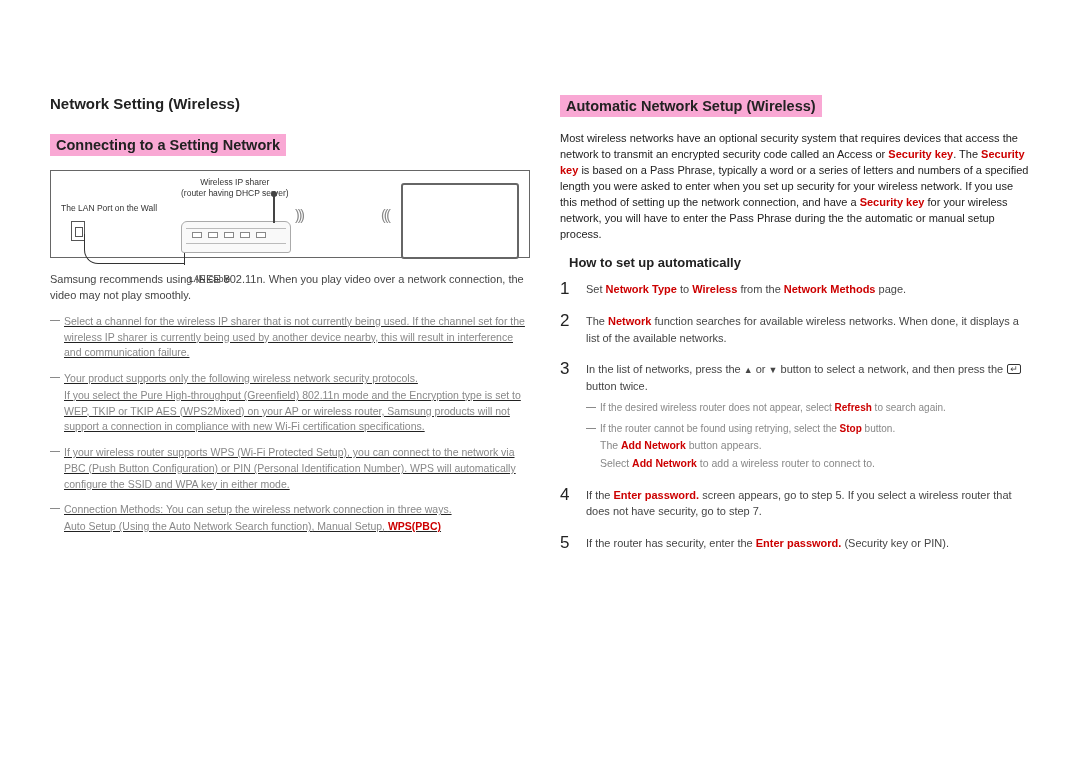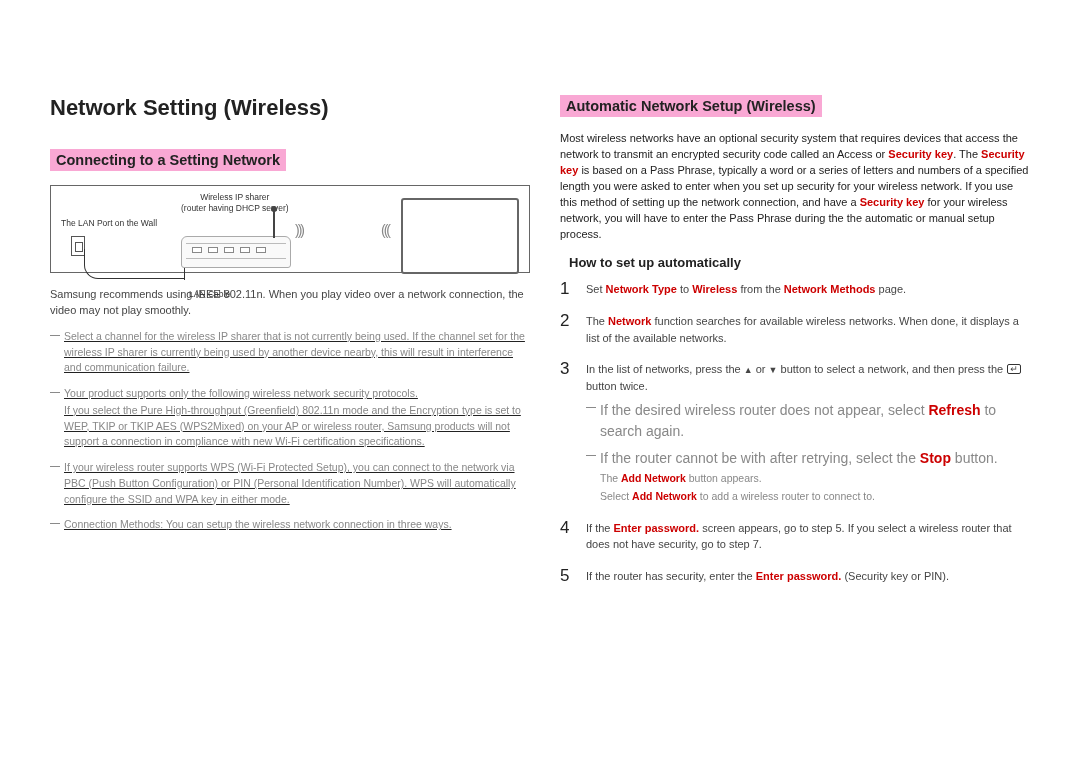--- a/index.html
+++ b/index.html
@@ -11,23 +11,23 @@
     color: #222;
     padding: 95px 50px 40px 50px;
     position: relative;
   }
   .cols {
     display: flex;
     gap: 30px;
   }
   .col { flex: 1; }
   h1 {
-    font-size: 22px;
+    font-size: 15px;
     font-weight: 700;
-    margin-bottom: 28px;
+    margin-bottom: 22px;
     letter-spacing: 0px;
   }
   h2.hl {
     display: inline-block;
     background: #f9a8d4;
     color: #222;
     font-size: 14.5px;
     font-weight: 700;
     padding: 3px 6px;
     margin-bottom: 14px;
@@ -84,21 +84,21 @@
   }
   .num-item .t {
     font-size: 11px;
     line-height: 1.5;
     color: #454545;
     padding-top: 1px;
   }
   .sub-dash {
     position: relative;
     padding-left: 14px;
-    font-size: 14px;
+    font-size: 10px;
     line-height: 1.5;
     color: #888;
     margin-top: 6px;
   }
   .sub-dash::before {
     content: "―";
     position: absolute;
     left: 0; top: -1px;
     color: #666;
     font-size: 10px;
@@ -239,20 +239,23 @@
       </div>
       <div class="dash-item">
         <span>Your product supports only the following wireless network security protocols.</span>
         <span class="sub">If you select the Pure High-throughput (Greenfield) 802.11n mode and the Encryption type is set to WEP, TKIP or TKIP AES (WPS2Mixed) on your AP or wireless router, Samsung products will not support a connection in compliance with new Wi-Fi certification specifications.</span>
       </div>
       <div class="dash-item">
         <span>If your wireless router supports WPS (Wi-Fi Protected Setup), you can connect to the network via PBC (Push Button Configuration) or PIN (Personal Identification Number). WPS will automatically configure the SSID and WPA key in either mode.</span>
       </div>
       <div class="dash-item">
         <span>Connection Methods: You can setup the wireless network connection in three ways.</span>
+        <span class="sub">
+          <span>Auto Setup (Using the Auto Network Search function), Manual Setup, </span><span class="b-red">WPS(PBC)</span>
+        </span>
       </div>
     </div>
   </div>
 
   <div class="col">
     <h2 class="hl">Automatic Network Setup (Wireless)</h2>
 
     <p class="body-text-dark intro">
       <span>Most wireless networks have an optional security system that requires devices that access the network to transmit an encrypted security code called an Access or </span><span class="b-red">Security key</span><span>. The </span><span class="b-red">Security key</span><span> is based on a Pass Phrase, typically a word or a series of letters and numbers of a specified length you were asked to enter when you set up security for your wireless network. If you use this method of setting up the network connection, and have a </span><span class="b-red">Security key</span><span> for your wireless network, you will have to enter the Pass Phrase during the the automatic or manual setup process.</span>
     </p>
@@ -277,21 +280,21 @@
 
       <div class="num-item">
         <div class="n">3</div>
         <div class="t">
           <span>In the list of networks, press the </span><span class="arrow-icon">▲</span><span> or </span><span class="arrow-icon">▼</span><span> button to select a network, and then press the </span><span class="enter-icon"></span><span> button twice.</span>
 
           <div class="sub-dash">
             <span>If the desired wireless router does not appear, select </span><span class="b-red">Refresh</span><span> to search again.</span>
           </div>
           <div class="sub-dash">
-            <span>If the router cannot be with after retrying, select the </span><span class="b-red">Stop</span><span> button.</span>
+            <span>If the router cannot be found using retrying, select the </span><span class="b-red">Stop</span><span> button.</span>
           </div>
           <div class="sub-plain">
             <span>The </span><span class="b-red">Add Network</span><span> button appears.</span>
           </div>
           <div class="sub-plain">
             <span>Select </span><span class="b-red">Add Network</span><span> to add a wireless router to connect to.</span>
           </div>
         </div>
       </div>
 

